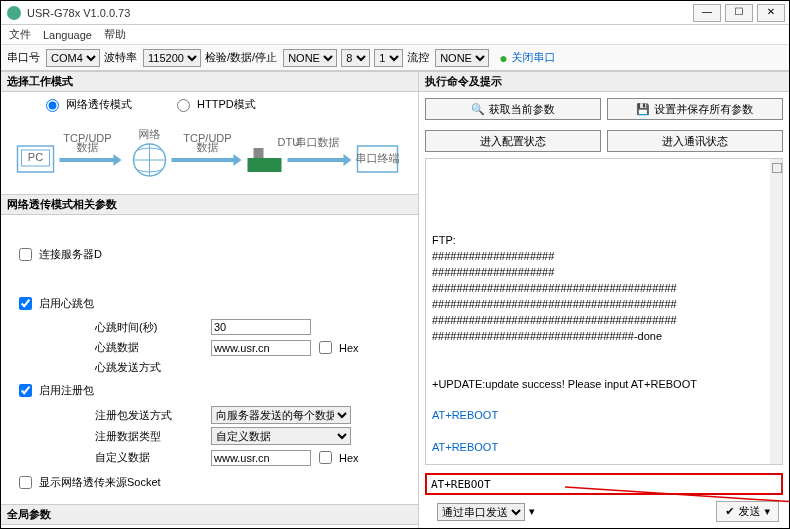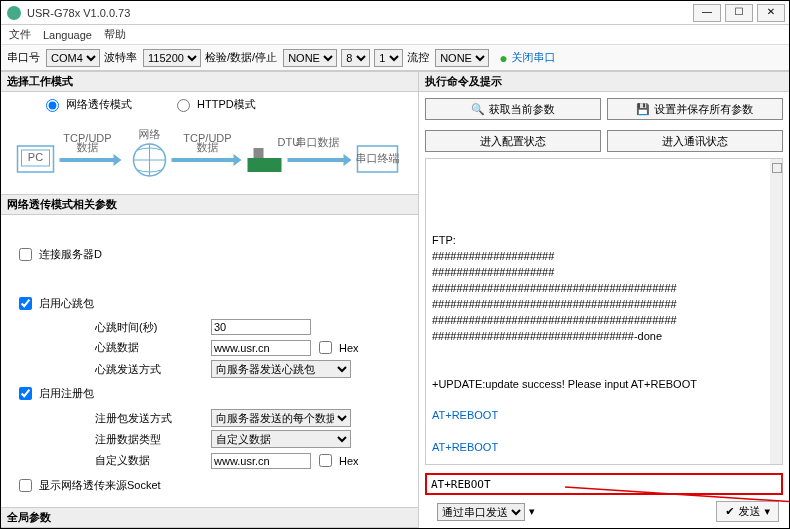--- a/index.html
+++ b/index.html
@@ -136,21 +136,20 @@
             <input type="text" value="30" style="">
           </div>
         <div class="row">
             <span class="lbl">心跳数据</span>
             <input type="text" value="www.usr.cn" style="">
             <input type="checkbox" style="">
             <span>Hex</span>
           </div>
         <div class="row">
             <span class="lbl">心跳发送方式</span>
-            <select style="width:140px"><option>向服务器发送心跳包</option></select>
           </div>
       </div>
       <div class="chk">
           <input type="checkbox" checked="" style="">
           <span>启用注册包</span>
         </div>
       <div style="margin-left:80px">
         <div class="row">
             <span class="lbl">注册包发送方式</span>
             <select style="width:140px"><option>向服务器发送的每个数据</option></select>

